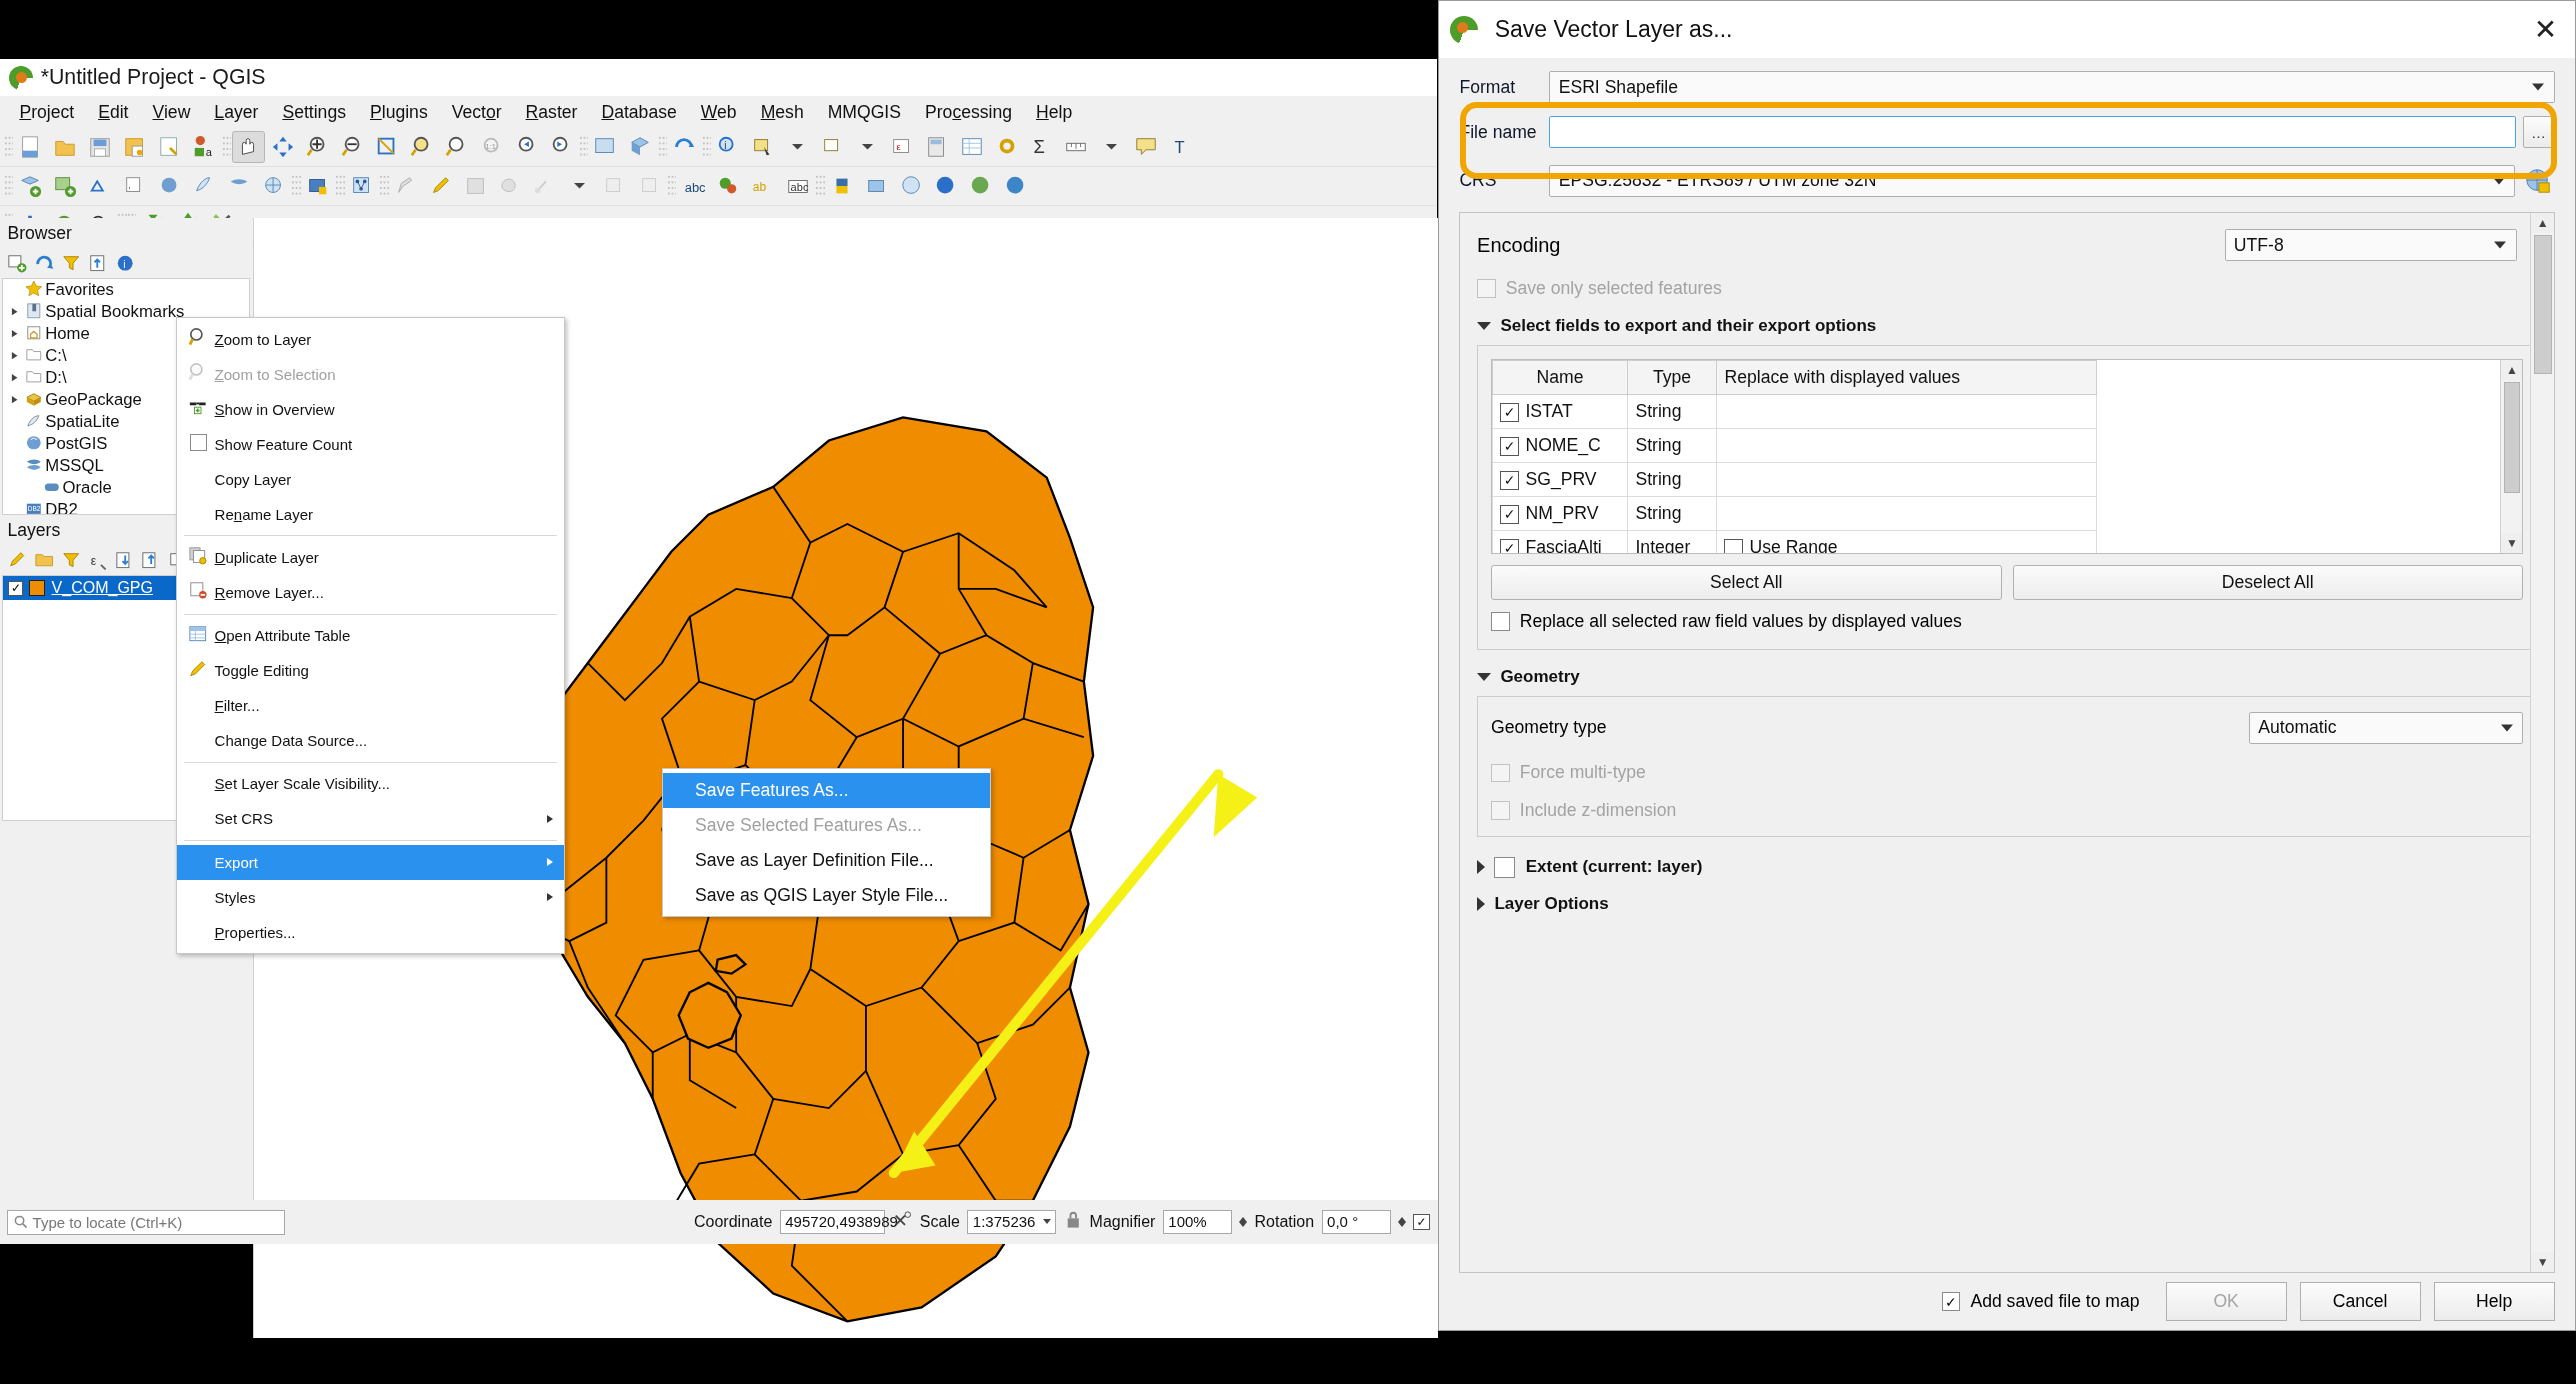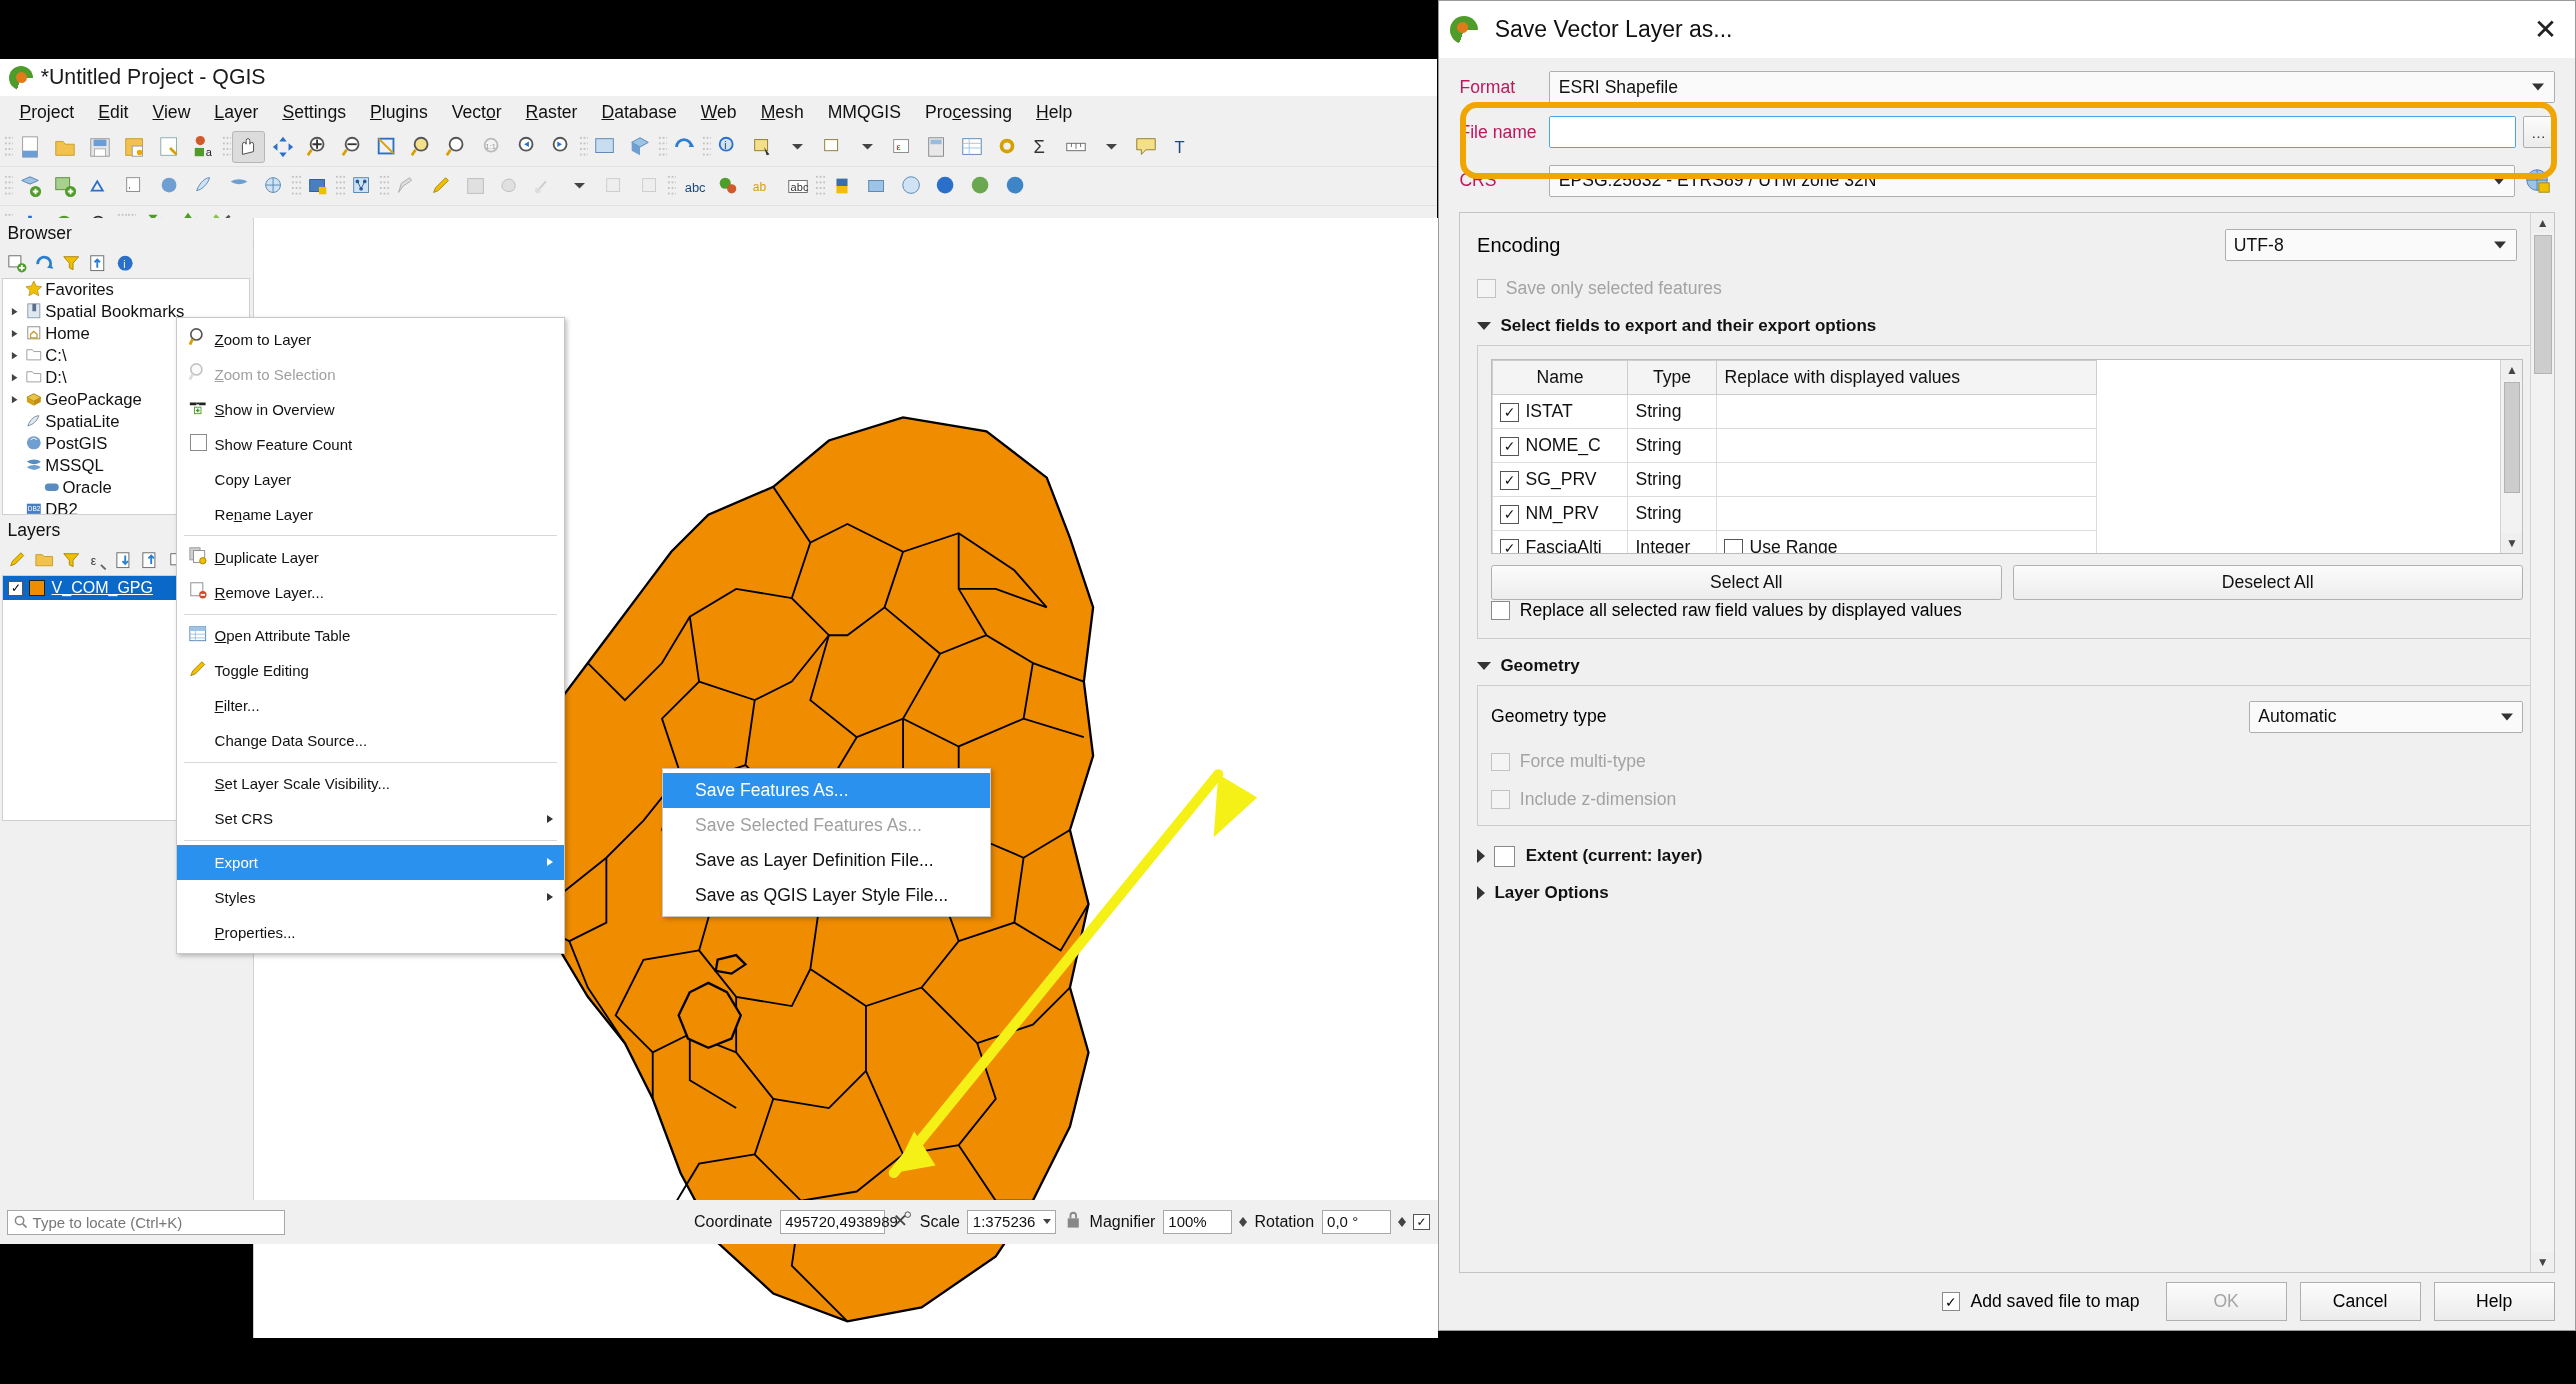--- a/index.html
+++ b/index.html
@@ -176,21 +176,21 @@
   }
   #dlg-title {
     height: 57px; background: #fff; display: flex; align-items: center;
     padding: 0 11px; flex: none;
   }
   #dlg-title .t { font-size: 23px; color: #111; margin-left: 9.3px; flex: 1; }
   #dlg-close { font-size: 28px; color: #222; width: 37px; text-align: center; }
 
   .dlg-body { padding: 0 20.4px; flex: none; }
   .frow { display: flex; align-items: center; margin-top: 13px; }
-  .flabel { width: 90px; font-size: 17.6px; color: #be185d; flex: none; }
+  .flabel { width: 90px; font-size: 17.6px; color: #0f172a; flex: none; }
   .fctrl {
     flex: 1; height: 32px; background: #fafafa;
     border: 0.9px solid #aeaeae; border-radius: 1.9px;
     display: flex; align-items: center; padding: 0 8.3px;
     font-size: 17.6px; color: #111; position: relative;
   }
   .fctrl.white { background: #fff; border-color: #4aa3e8; }
   .fctrl.readonly { background: #ececec; border-color: #bdbdbd; }
   .caret {
     position: absolute; right: 9.3px; top: 50%; transform: translateY(-50%);
@@ -1260,21 +1260,21 @@
               <div class="thumb" style="top:22px; height:111px;"></div>
               <div class="arw" style="position:absolute;bottom:0;">▼</div>
             </div>
           </div>
 
           <div style="display:flex; gap:11px; margin-top:11px;">
             <span class="btn">Select All</span>
             <span class="btn">Deselect All</span>
           </div>
 
-          <div class="chk-line" style="margin-top:0;margin-bottom:1.9px;text-align:center;">
+          <div class="chk-line" style="margin-top:11px;margin-bottom:1.9px;text-align:center;">
             <span class="cb"></span>
             <span>Replace all selected raw field values by displayed values</span>
           </div>
         </div>
 
         <div class="sec-head">
           <span class="tri-down"></span>
           <span>Geometry</span>
         </div>
 

